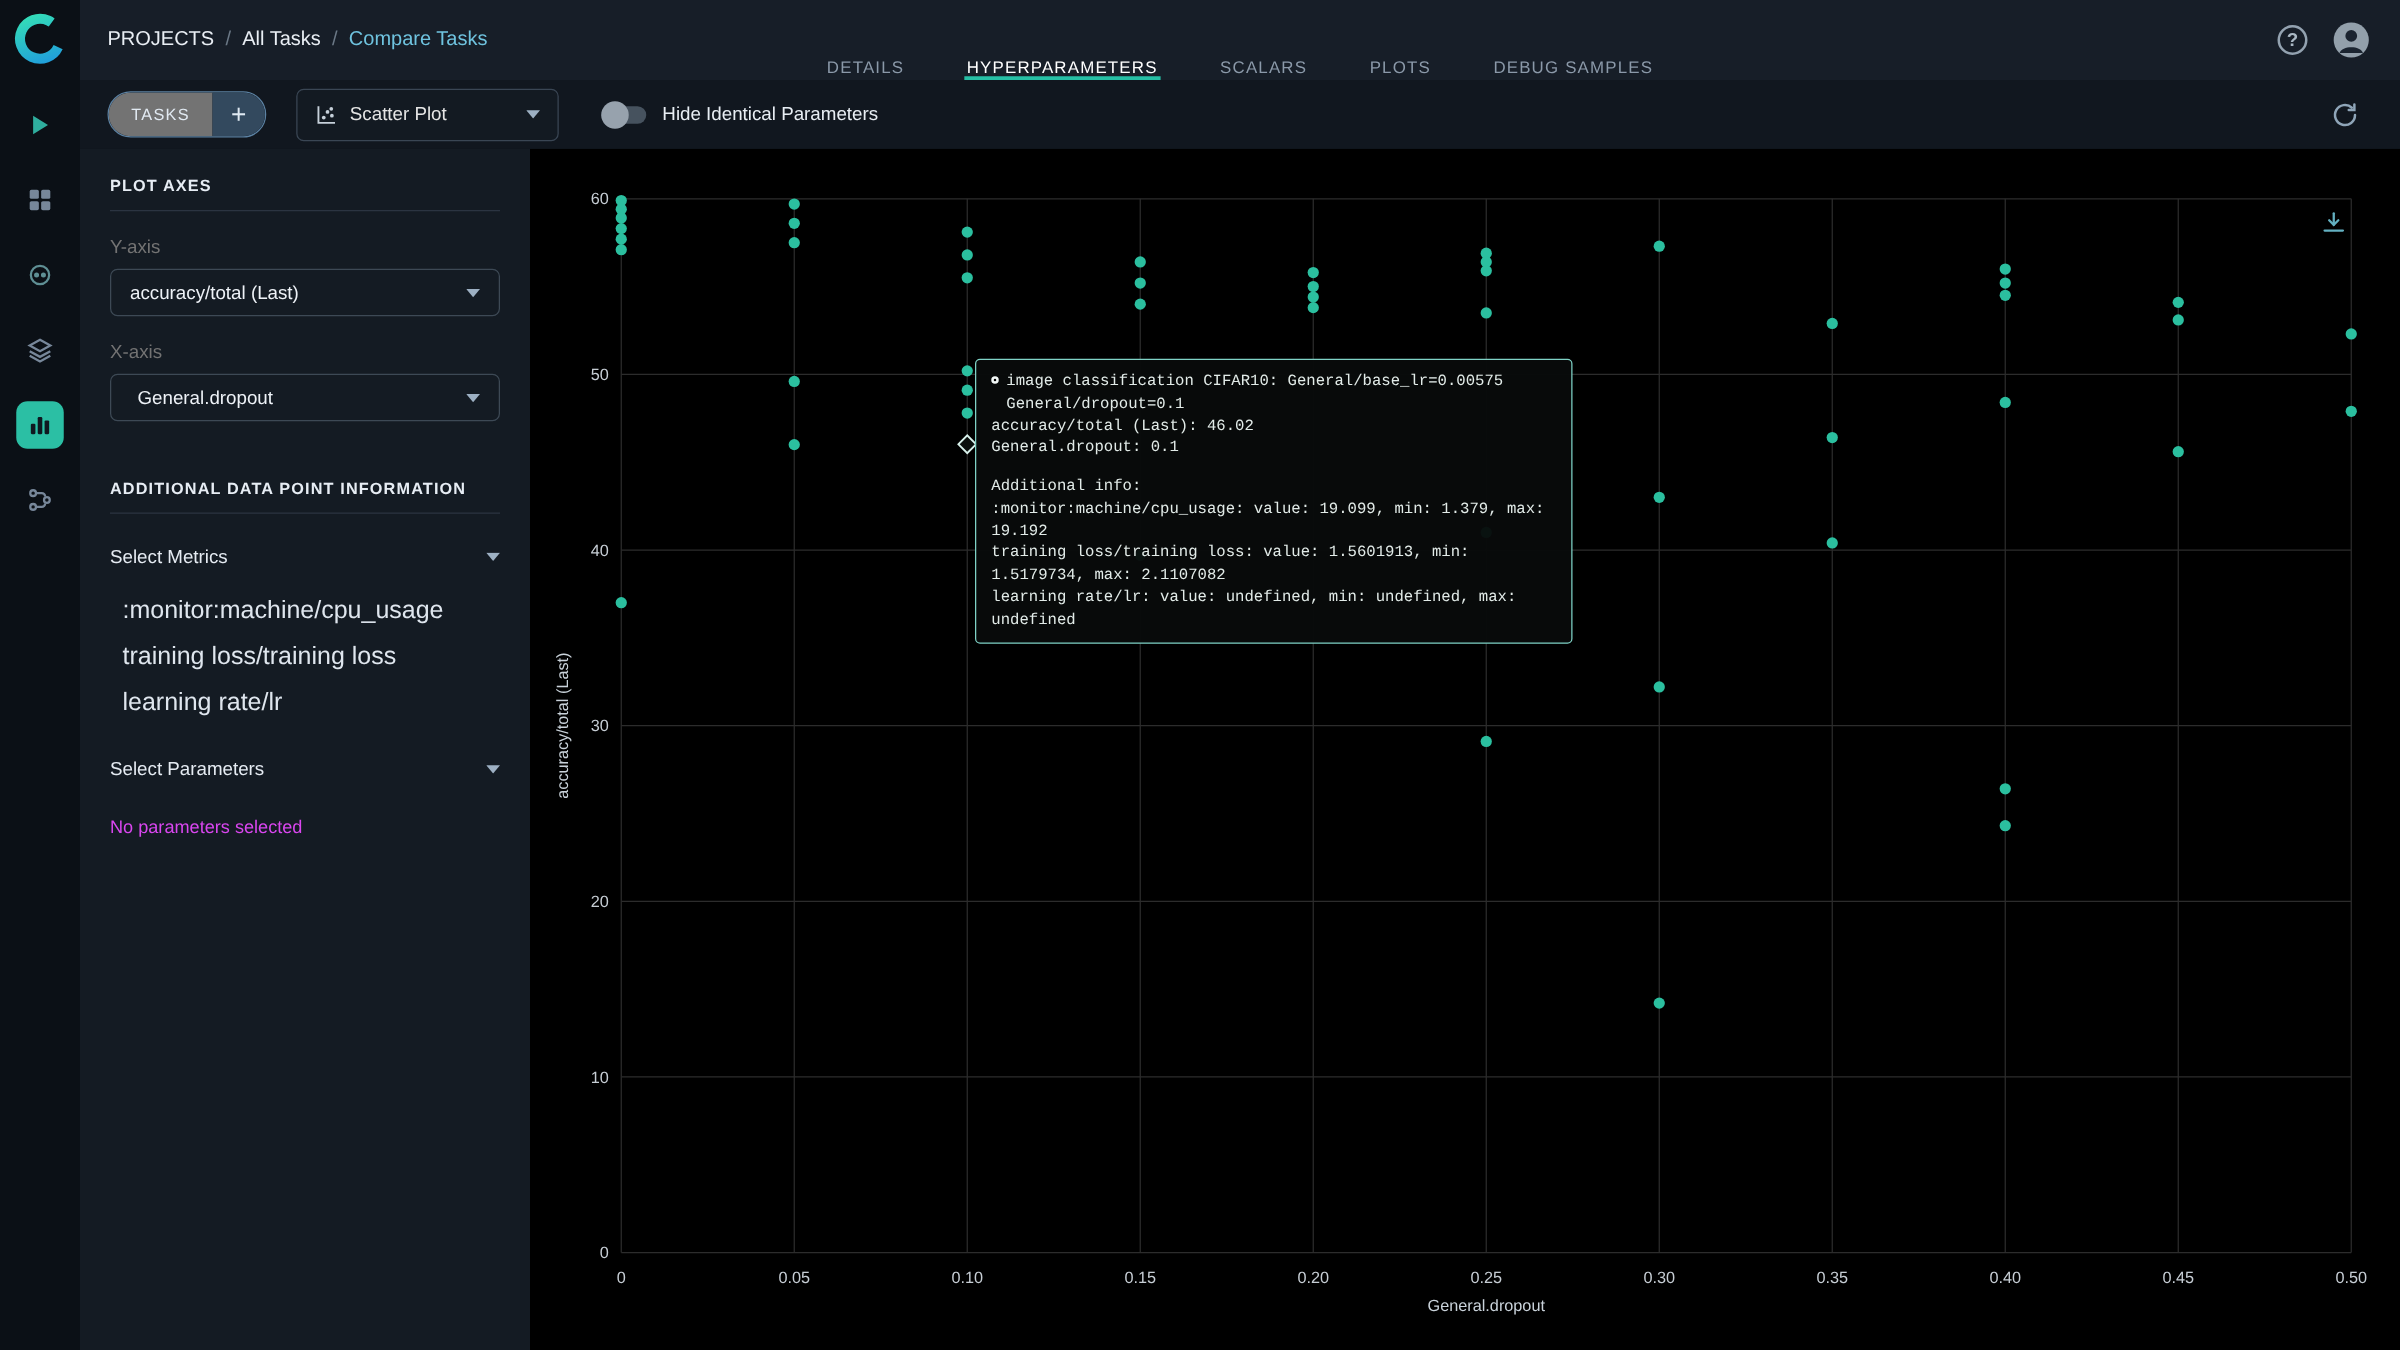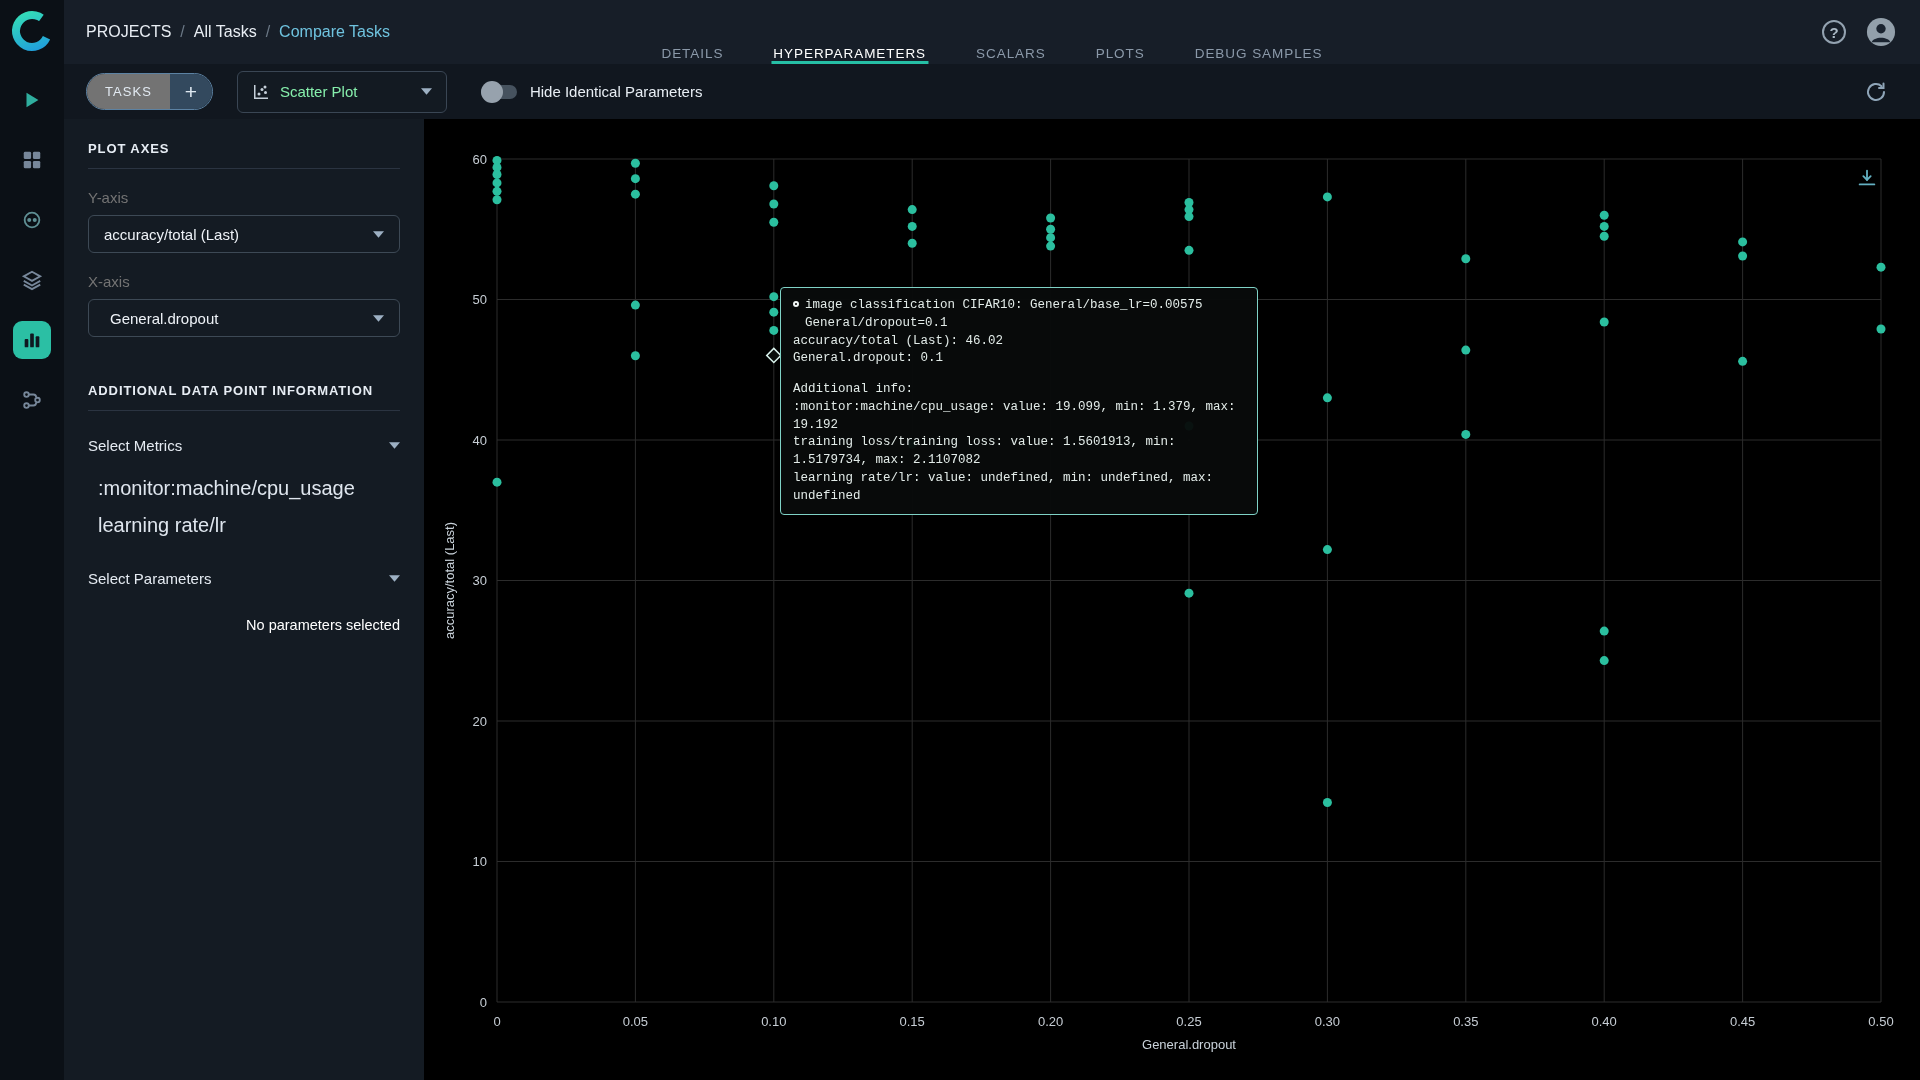--- a/index.html
+++ b/index.html
@@ -35,42 +35,42 @@
   .toolbar { position:absolute; left:64px; top:64px; right:0; height:55px; background:#11171f;
              display:flex; align-items:center; z-index:9; }
   .tasks-pill { margin-left:22px; display:flex; align-items:stretch; height:37px; border-radius:19px;
                 border:1px solid #5c82a3; overflow:hidden; cursor:pointer; }
   .tasks-label { display:flex; align-items:center; padding:0 18px; font-size:13px; letter-spacing:0.08em;
                  color:#e2eaf2; background:#737373; }
   .tasks-plus { width:42px; display:flex; align-items:center; justify-content:center; background:#33495e;
                 color:#dfe9f2; font-size:21px; cursor:pointer; }
   .select-box { margin-left:24px; width:210px; height:42px; border:1px solid #3a4654; border-radius:6px;
                 display:flex; align-items:center; gap:10px; padding:0 14px; cursor:pointer; background:#131a22; }
-  .select-box .grow { flex:1; font-size:15px; color:#86efac; }
+  .select-box .grow { flex:1; font-size:15px; color:#e5e5e5; }
   .toggle-wrap { margin-left:34px; display:flex; align-items:center; gap:13px; cursor:pointer; }
   .switch { width:36px; height:14px; border-radius:8px; background:#46525e; position:relative; }
   .knob { position:absolute; left:0; top:-4px; width:22px; height:22px; border-radius:50%; background:#97a2ad; }
   .toggle-label { font-size:15px; color:#e8eef4; }
   .refresh-btn { position:absolute; right:32px; cursor:pointer; display:flex; }
 
   
   .panel { position:absolute; left:64px; top:119px; width:360px; bottom:0; background:#141b23;
            padding:22px 24px; z-index:8; }
   .section-title { font-size:13px; font-weight:bold; letter-spacing:0.07em; color:#e7edf4; margin-bottom:12px; }
   .divider { height:1px; background:#2b3441; }
   .field-label { font-size:15px; color:#737373; margin:20px 0 9px; }
   .select-input { height:38px; border:1px solid #3d4955; border-radius:6px; display:flex; align-items:center;
                   padding:0 15px; cursor:pointer; }
   .select-input .grow { flex:1; font-size:15px; color:#eef2f7; }
   .section-gap { margin-top:46px; }
   .select-row { display:flex; align-items:center; justify-content:space-between; margin-top:26px;
                 font-size:15px; color:#e5ebf2; cursor:pointer; }
   .metrics-list { margin-top:16px; }
   .metric-item { font-size:20px; color:#dfe6ee; padding:7px 0 7px 10px; cursor:pointer; }
-  .no-params { margin-top:30px; text-align:right; font-size:14.5px; color:#ffffff; }
+  .no-params { margin-top:30px; text-align:left; font-size:14.5px; color:#d946ef; }
 
   
   .chart { position:absolute; left:424px; top:119px; right:0; bottom:0; background:#000; }
   .chart svg { display:block; font-family:"Liberation Sans", sans-serif; }
   .download-btn { position:absolute; top:48px; right:42px; cursor:pointer; display:flex; }
 
   
   .tooltip { position:absolute; left:356px; top:168px; width:478px; background:rgba(8,10,10,0.96);
              border:1px solid #7fd2c6; border-radius:4px; padding:9px 12px; font-size:12.5px;
              line-height:1.42; color:#e2ebe8; z-index:5;font-family:Liberation Mono, monospace; }
@@ -232,20 +232,21 @@
   <div class="divider"></div>
 
   <div class="select-row">
     <span>Select Metrics</span>
     <svg width="11" height="7" viewBox="0 0 10 6">
         <path d="M0 0l5 6 5-6z" fill="#9db0c3"></path>
       </svg>
   </div>
   <div class="metrics-list">
     <div class="metric-item">:monitor:machine/cpu_usage</div>
+    <div class="metric-item">training loss/training loss</div>
     <div class="metric-item">learning rate/lr</div>
   </div>
 
   <div class="select-row">
     <span>Select Parameters</span>
     <svg width="11" height="7" viewBox="0 0 10 6">
         <path d="M0 0l5 6 5-6z" fill="#9db0c3"></path>
       </svg>
   </div>
   <div class="no-params">No parameters selected</div>

